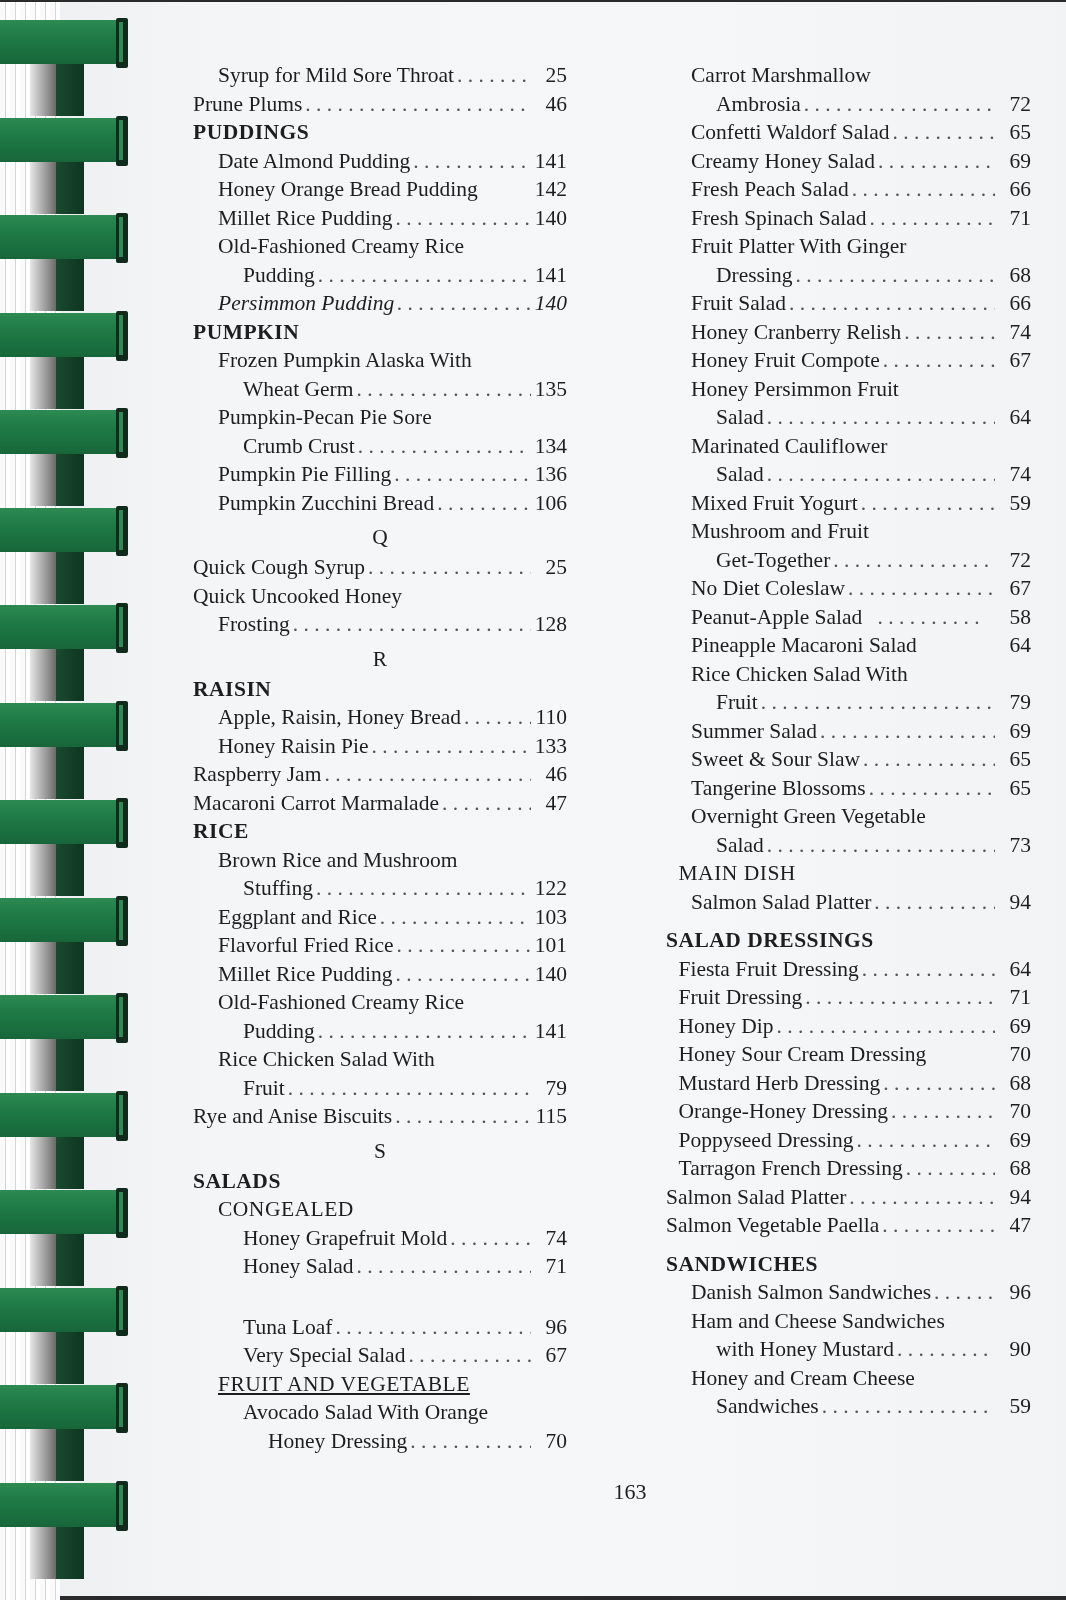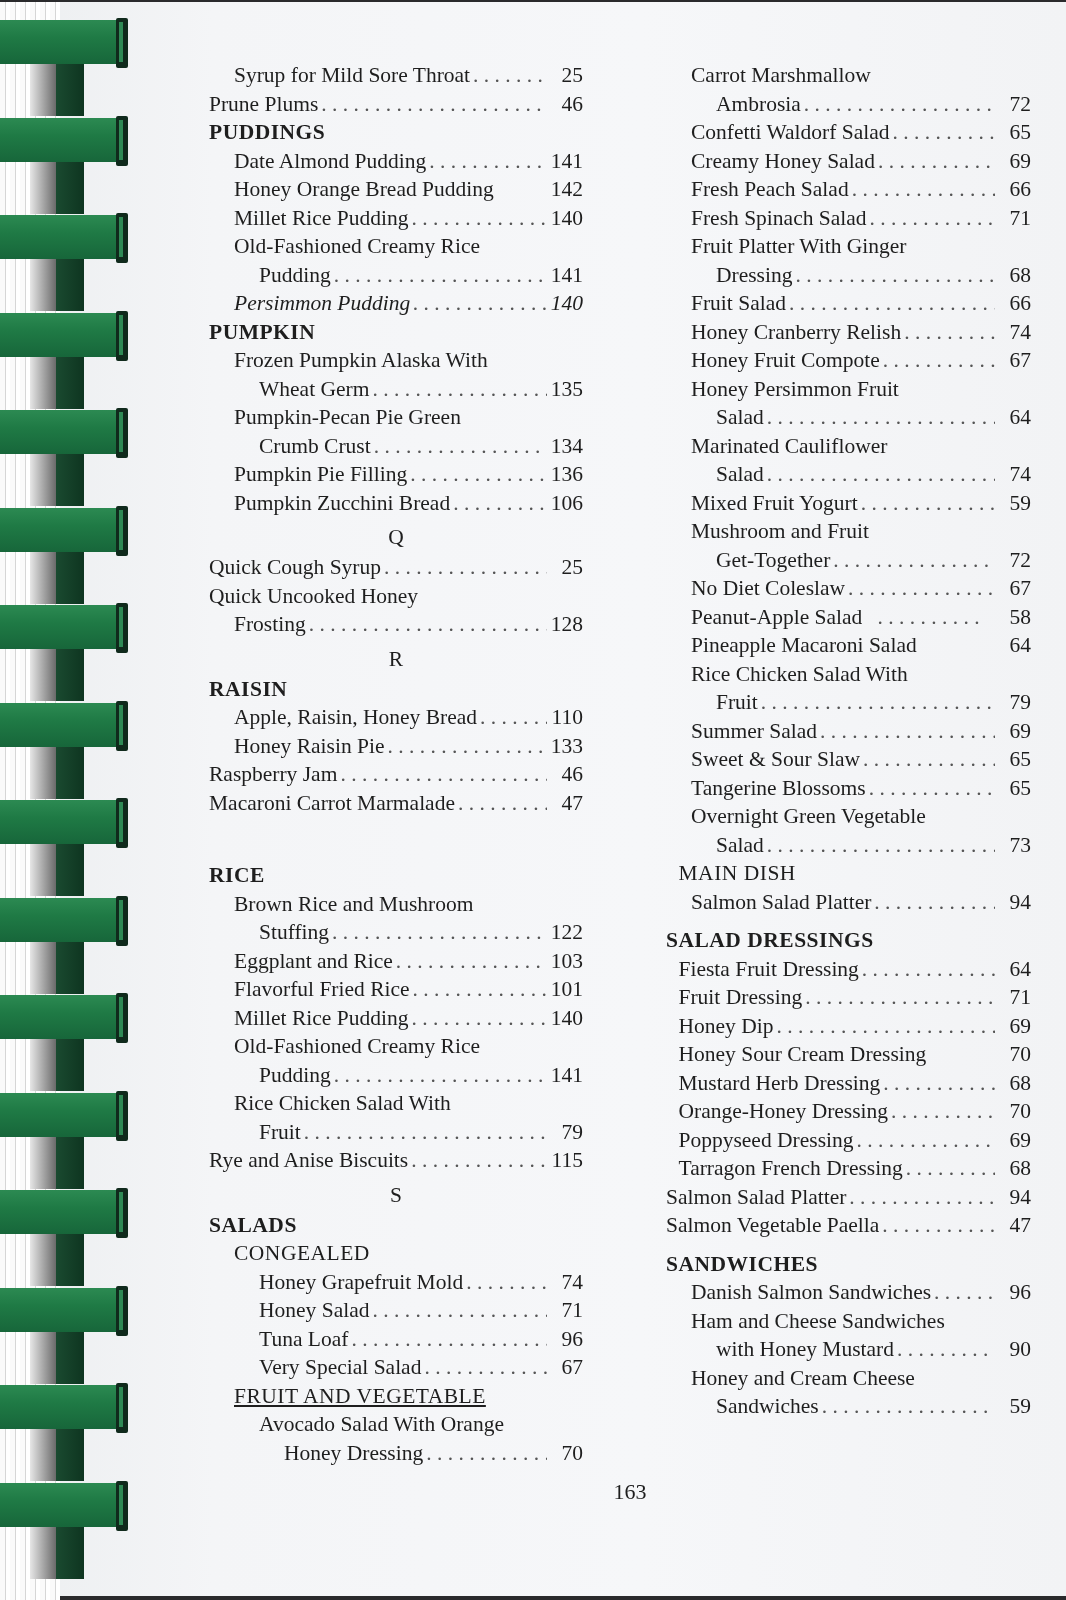--- a/index.html
+++ b/index.html
@@ -36,21 +36,21 @@
   .coil .shaft {
     position: absolute; left: 56px; top: 44px; width: 28px; height: 52px;
     background: linear-gradient(90deg, #1a4a30, #0e3520);
   }
   .coil .shadow {
     position: absolute; left: 30px; top: 44px; width: 26px; height: 52px;
     background: linear-gradient(90deg, #e6e6e6, #6a6a6a);
   }
 
   .col { position: absolute; font-size: 21.5px; color: #1e1e1e; line-height: 28.5px; }
-  .col-left { left: 209px; top: 59px; width: 374px; }
+  .col-left { left: 193px; top: 59px; width: 374px; }
   .col-right { left: 666px; top: 59px; width: 365px; }
   .row { display: flex; white-space: nowrap; position: relative; height: 28.5px; }
   .row .t { flex: 0 0 auto; }
   .row .d { flex: 1 1 auto; overflow: hidden; color: #555; letter-spacing: 3px; padding: 0 3px; }
   .row .d::before { content: ". . . . . . . . . . . . . . . . . . . . . . . . . . . . . . . . . . . . . . . . . . ."; letter-spacing: 0; }
   .row .p { flex: 0 0 auto; text-align: right; min-width: 36px; }
   .head { font-weight: bold; letter-spacing: 0.5px; }
   .sub { letter-spacing: 0.5px; }
   .letter { text-align: center; padding-right: 0; height: 36px; line-height: 40px; }
   .gap { height: 10px; }
@@ -212,21 +212,21 @@
       </div>
       <div class="row" style="padding-left: 25px;">
         <span class="t">Frozen Pumpkin Alaska With</span>
       </div>
       <div class="row" style="padding-left: 50px;">
         <span class="t">Wheat Germ</span>
         <span class="d"></span>
         <span class="p">135</span>
       </div>
       <div class="row" style="padding-left: 25px;">
-        <span class="t">Pumpkin-Pecan Pie Green</span>
+        <span class="t">Pumpkin-Pecan Pie Sore</span>
       </div>
       <div class="row" style="padding-left: 50px;">
         <span class="t">Crumb Crust</span>
         <span class="d"></span>
         <span class="p">134</span>
       </div>
       <div class="row" style="padding-left: 25px;">
         <span class="t">Pumpkin Pie Filling</span>
         <span class="d"></span>
         <span class="p">136</span>
@@ -271,21 +271,21 @@
       <div class="row" style="padding-left: 0px;">
         <span class="t">Raspberry Jam</span>
         <span class="d"></span>
         <span class="p">46</span>
       </div>
       <div class="row" style="padding-left: 0px;">
         <span class="t">Macaroni Carrot Marmalade</span>
         <span class="d"></span>
         <span class="p">47</span>
       </div>
-      <div class="row" style="padding-left: 0px; margin-top: 44px;">
+      <div class="row" style="padding-left: 0px;">
         <span class="t head">RICE</span>
       </div>
       <div class="row" style="padding-left: 25px;">
         <span class="t">Brown Rice and Mushroom</span>
       </div>
       <div class="row" style="padding-left: 50px;">
         <span class="t">Stuffing</span>
         <span class="d"></span>
         <span class="p">122</span>
       </div>
@@ -337,21 +337,21 @@
       <div class="row" style="padding-left: 50px;">
         <span class="t">Honey Grapefruit Mold</span>
         <span class="d"></span>
         <span class="p">74</span>
       </div>
       <div class="row" style="padding-left: 50px;">
         <span class="t">Honey Salad</span>
         <span class="d"></span>
         <span class="p">71</span>
       </div>
-      <div class="row" style="padding-left: 50px;">
+      <div class="row" style="padding-left: 50px; margin-top: 32px;">
         <span class="t">Tuna Loaf</span>
         <span class="d"></span>
         <span class="p">96</span>
       </div>
       <div class="row" style="padding-left: 50px;">
         <span class="t">Very Special Salad</span>
         <span class="d"></span>
         <span class="p">67</span>
       </div>
       <div class="row" style="padding-left: 25px; text-decoration: underline;">

